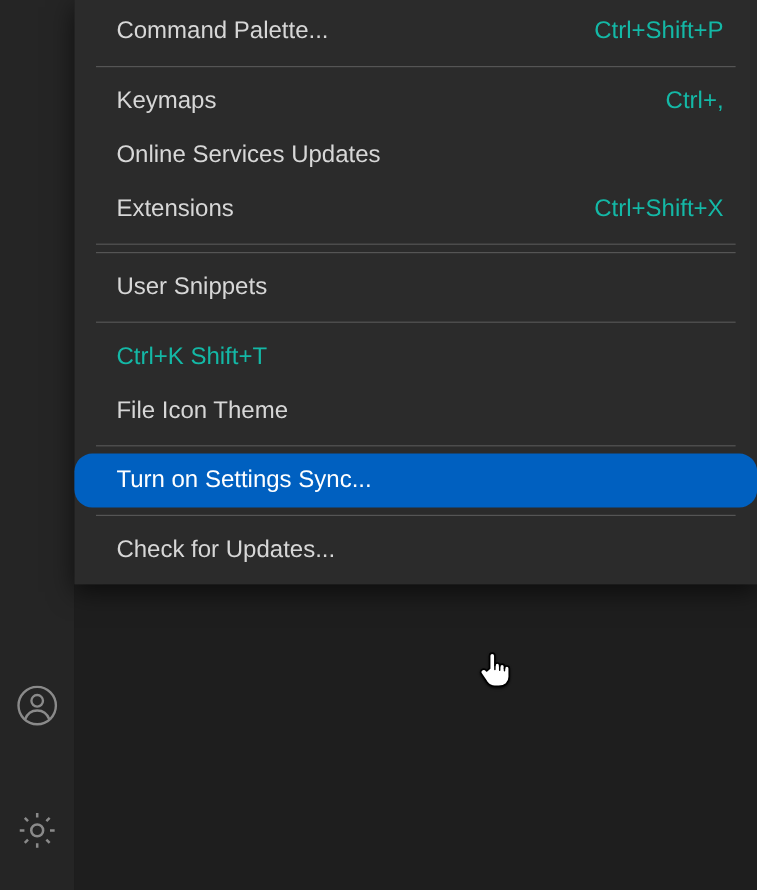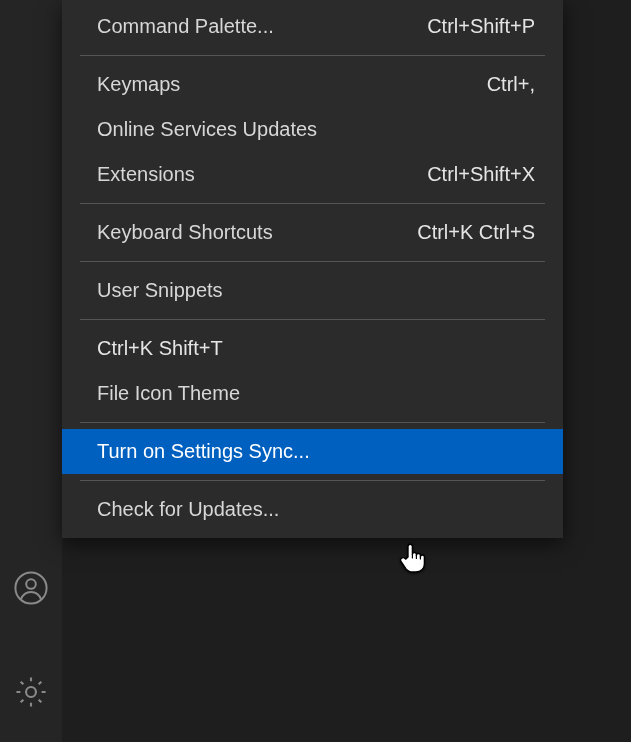--- a/index.html
+++ b/index.html
@@ -23,40 +23,41 @@
   .activity-bar svg { display: block; }
   .content-bg {
     position: absolute;
     left: 62px; top: 0;
     width: 569px; height: 742px;
     background: #1e1e1e;
   }
   .menu {
     position: absolute;
     left: 62px; top: 0;
-    width: 501px;
+    width: 569px;
     background: #2b2b2b;
     color: #d7d7d7;
     box-shadow: 0 6px 20px rgba(0,0,0,0.6);
     padding-top: 4px;
   }
   .menu-item {
     display: flex;
     align-items: center;
     justify-content: space-between;
     height: 45px;
     padding: 0 28px 0 35px;
     font-size: 20px;
     cursor: default;
   }
   .menu-item .label { white-space: nowrap; }
-  .menu-item .shortcut { color: #e5e5e5; white-space: nowrap; }
+  .menu-item .shortcut { color: #14b8a6; white-space: nowrap; }
   .menu-item.selected {
     background: #0060c0;
     color: #ffffff;
+    border-radius: 15px;
   }
   .menu-item.selected .shortcut { color: #ffffff; }
   .menu-sep {
     height: 1px;
     background: #555555;
     margin: 6px 18px;
   }
   .cursor {
     position: absolute;
     pointer-events: none;
@@ -101,24 +102,20 @@
     <span class="label">Online Services Updates</span>
     <span class="shortcut"></span>
   </div>
   <div class="menu-item">
     <span class="label">Extensions</span>
     <span class="shortcut">Ctrl+Shift+X</span>
   </div>
 
   <div class="menu-sep"></div>
 
-  <div class="menu-item">
-    <span class="label">Keyboard Shortcuts</span>
-    <span class="shortcut">Ctrl+K Ctrl+S</span>
-  </div>
 
   <div class="menu-sep"></div>
 
   <div class="menu-item">
     <span class="label">User Snippets</span>
     <span class="shortcut"></span>
   </div>
 
   <div class="menu-sep"></div>
 

